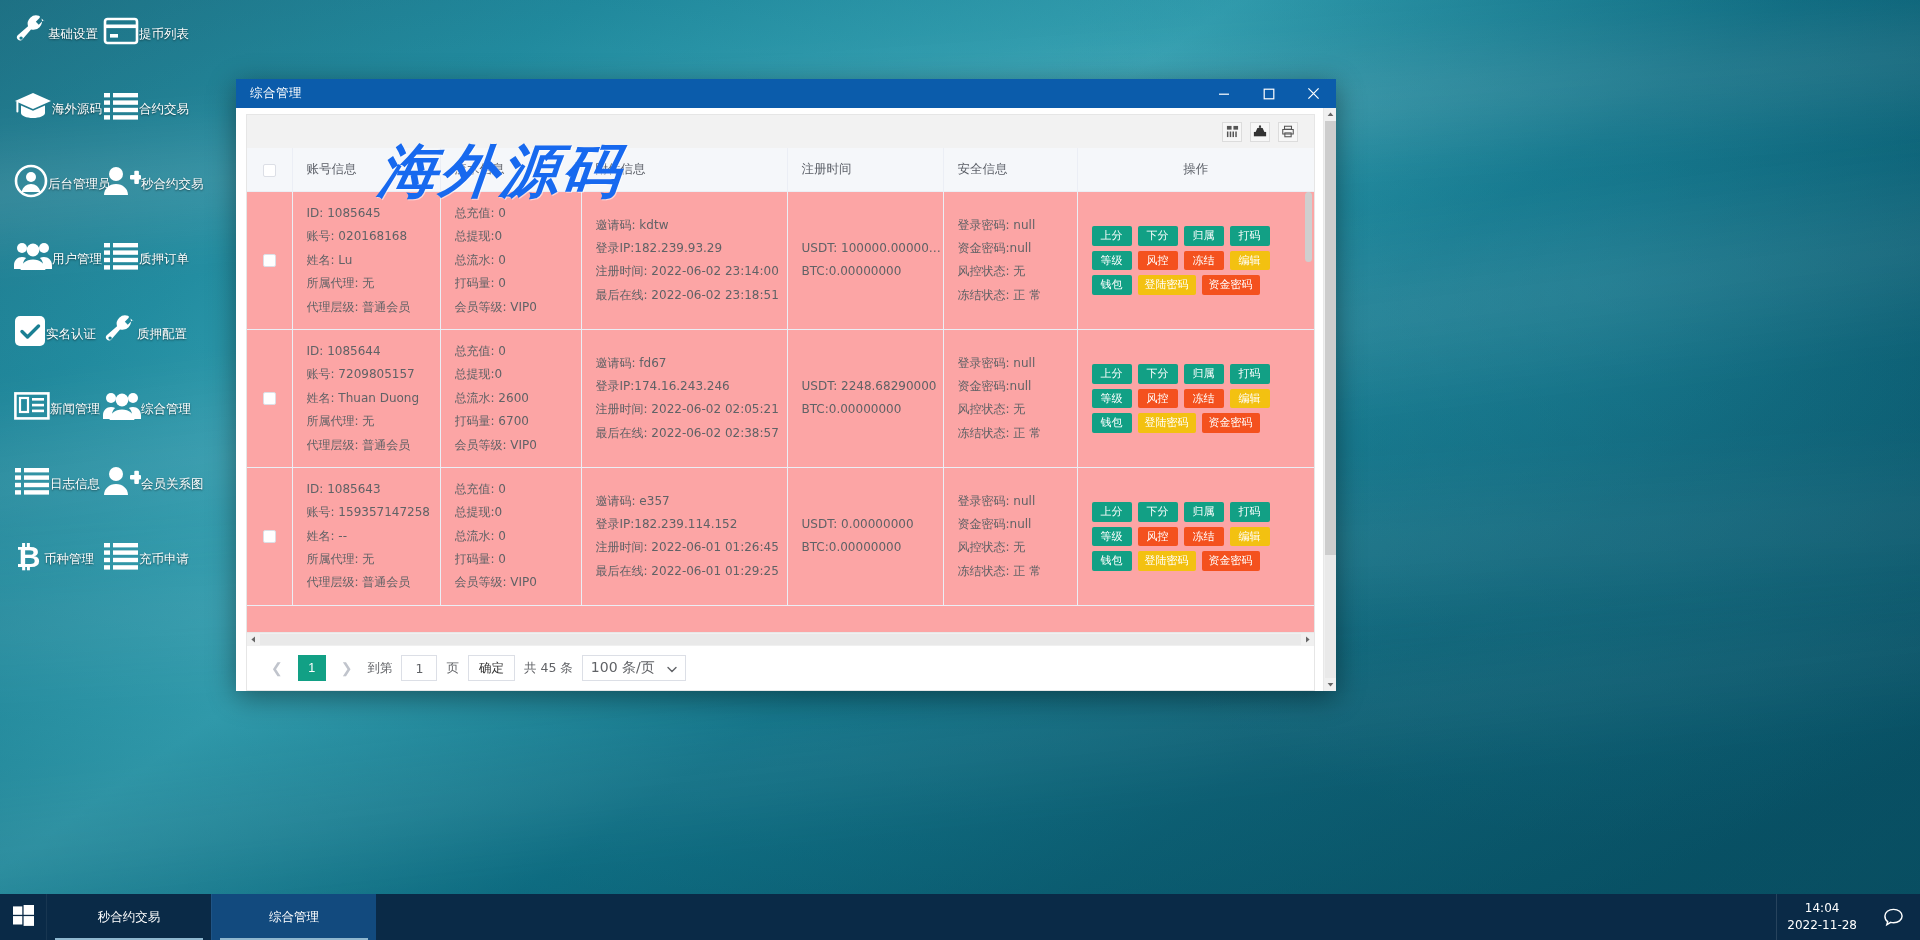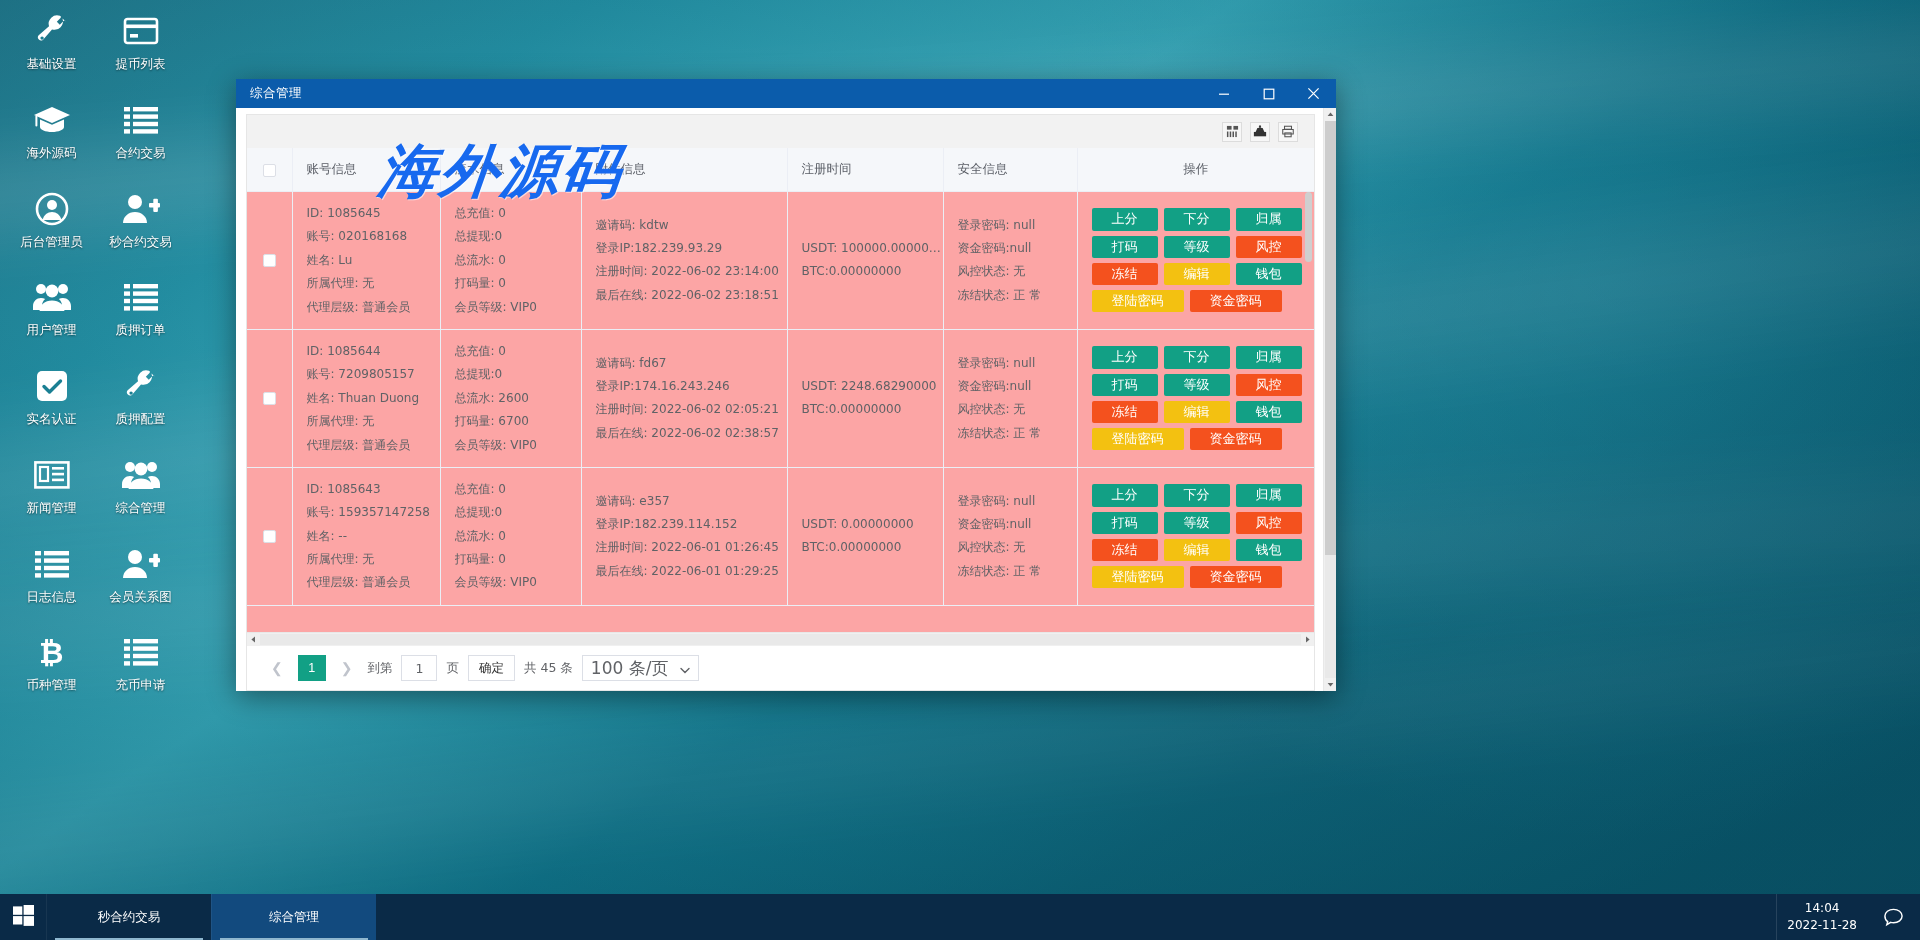--- a/index.html
+++ b/index.html
@@ -33,21 +33,21 @@
   }
 
   
   #desktop-icons {
     position:absolute; left:0; top:0; width:222px; height:900px;
     padding: 10px 0 0 0;
   }
   .dicon-grid { display:flex; flex-wrap:wrap; width:222px; }
   .dicon {
     width:75px; margin: 0 0 28px 14px;
-    display:flex; flex-direction:column; align-items:center; cursor:pointer;
+    display:flex; flex-direction:row; align-items:center; cursor:pointer;
   }
   .dicon .glyph {
     width:46px; height:42px; display:flex; align-items:center; justify-content:center;
     margin-bottom:5px;
   }
   .dicon .glyph svg { display:block; }
   .dicon .lbl {
     color:#ffffff; font-size:12.5px; line-height:1.1; white-space:nowrap;
     text-shadow: 0 1px 2px rgba(0,0,0,.55);
     font-family:"DejaVu Sans","Liberation Sans",sans-serif;
@@ -126,21 +126,21 @@
 
   .chk {
     width:13px; height:13px; border:1px solid #dcdfe6; border-radius:2px;
     background:#fff; display:inline-block; vertical-align:middle; cursor:pointer;
   }
 
   .cell-line { white-space:nowrap; overflow:hidden; text-overflow:ellipsis; }
 
   .ops { display:flex; flex-wrap:wrap; gap:5px 6px; justify-content:flex-start; padding-left:8px; }
   .op {
-    font-size:13px; color:#fff; padding:3px 20px; border-radius:2px; cursor:pointer;
+    font-size:11px; color:#fff; padding:3px 7px; border-radius:2px; cursor:pointer;
     line-height:1.25; white-space:nowrap;
     font-family:"DejaVu Sans","Liberation Sans",sans-serif;
   }
   .op.teal   { background:#12a085; }
   .op.red    { background:#f4511e; }
   .op.yellow { background:#f3c111; }
   .op.w2     { min-width:40px; text-align:center; }
 
   
   .hscroll {
@@ -167,21 +167,21 @@
     font-size:12.5px; color:#606266; outline:none;
     font-family:"DejaVu Sans","Liberation Sans",sans-serif;
   }
   .pg-confirm {
     height:26px; border:1px solid #dcdfe6; background:#fff; padding:0 10px;
     font-size:12.5px; color:#333; cursor:pointer;
     font-family:"DejaVu Sans","Liberation Sans",sans-serif;
   }
   .pg-select {
     height:26px; border:1px solid #dcdfe6; background:#fff; padding:0 8px;
-    font-size:17px; color:#606266; display:flex; align-items:center; gap:12px; cursor:pointer;
+    font-size:14px; color:#606266; display:flex; align-items:center; gap:12px; cursor:pointer;
     font-family:"DejaVu Sans","Liberation Sans",sans-serif;
   }
 
   
   .vscroll {
     width:13px; background:#f0f0f0; border-left:1px solid #e8e8e8;
     display:flex; flex-direction:column; align-items:center; flex:0 0 13px;
   }
   .vscroll .arrow { width:13px; height:13px; display:flex; align-items:center; justify-content:center; cursor:pointer; }
   .vscroll .track { flex:1; width:11px; background:#e9e9e9; position:relative; }

